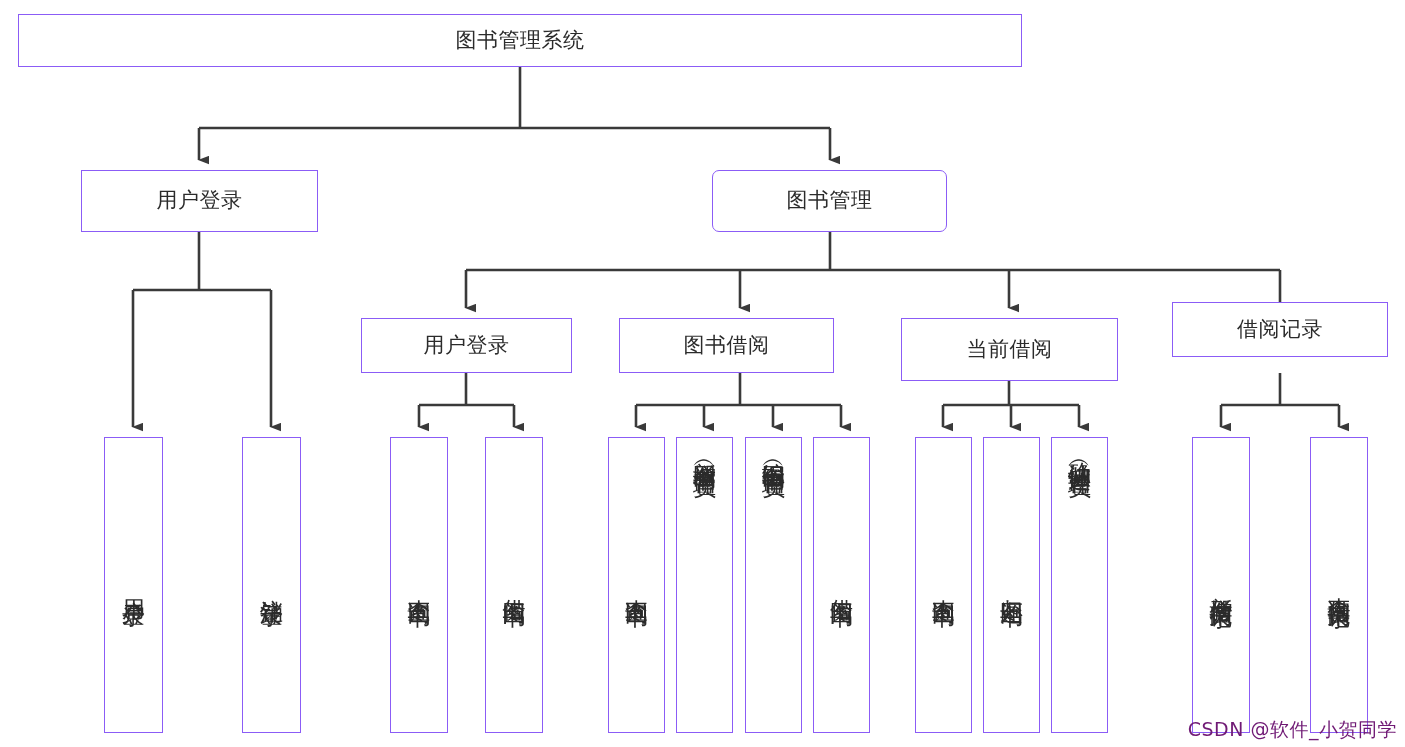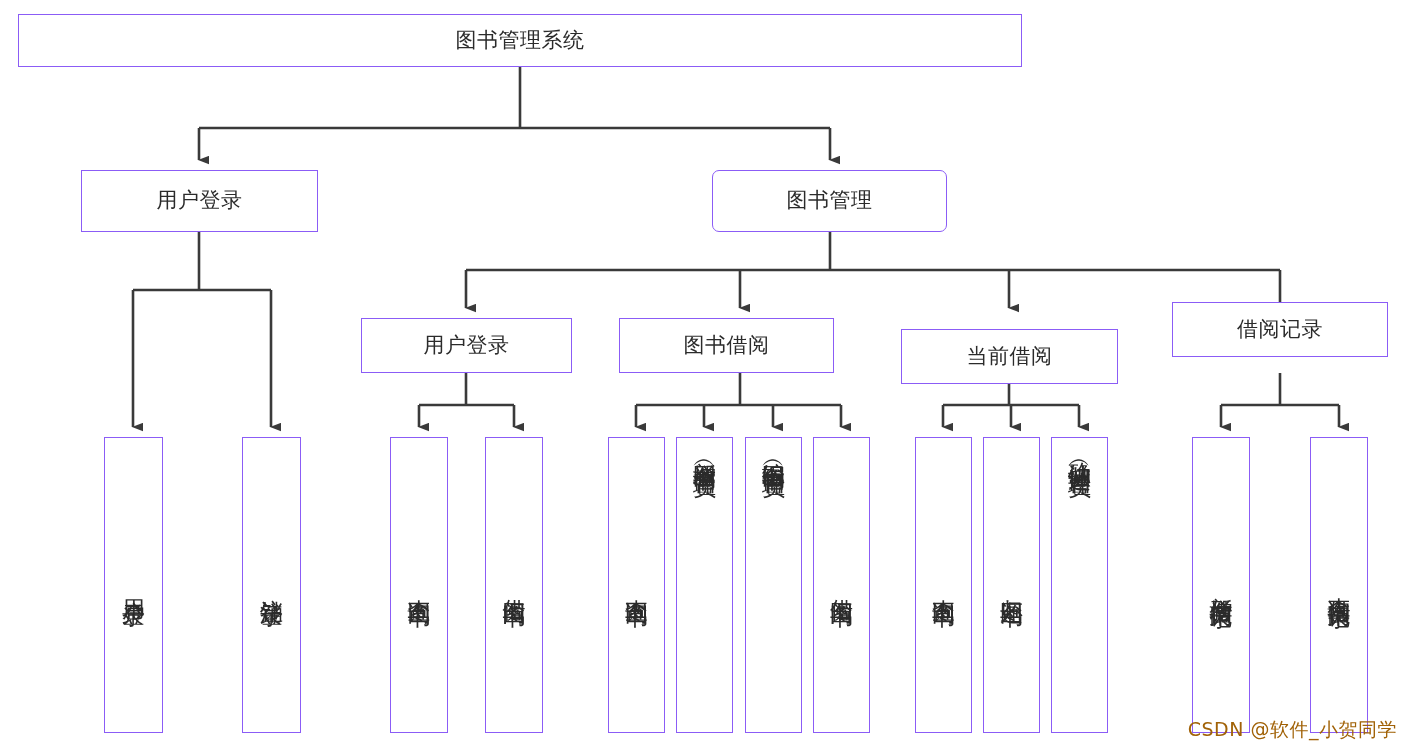--- a/index.html
+++ b/index.html
@@ -62,21 +62,21 @@
   }
   .node.vert.centered {
     align-items: center;
     padding-top: 0;
   }
   .watermark {
     position: absolute;
     right: 8px;
     bottom: 4px;
     font-size: 19px;
-    color: #a16207;
+    color: #701a75;
     letter-spacing: 0.5px;
     white-space: nowrap;
   }
 </style>
 </head>
 <body>
 
 <div id="canvas">
 
   <svg class="edges" viewBox="0 0 1405 747" xmlns="http://www.w3.org/2000/svg">
@@ -139,21 +139,21 @@
   <div class="node horiz" style="left:712px; top:170px; width:235px; height:62px;border-radius:7px;">
     <span class="label">图书管理</span>
   </div>
 
   <div class="node horiz" style="left:361px; top:318px; width:211px; height:55px;">
     <span class="label">用户登录</span>
   </div>
   <div class="node horiz" style="left:619px; top:318px; width:215px; height:55px;">
     <span class="label">图书借阅</span>
   </div>
-  <div class="node horiz" style="left:901px; top:329px; width:217px; height:55px;">
+  <div class="node horiz" style="left:901px; top:318px; width:217px; height:63px;">
     <span class="label">当前借阅</span>
   </div>
   <div class="node horiz" style="left:1172px; top:302px; width:216px; height:55px;">
     <span class="label">借阅记录</span>
   </div>
 
   <div class="node vert centered" style="left:104px; top:437px; width:59px; height:296px;">
     <span class="label">用户登录</span>
   </div>
   <div class="node vert centered" style="left:242px; top:437px; width:59px; height:296px;">

